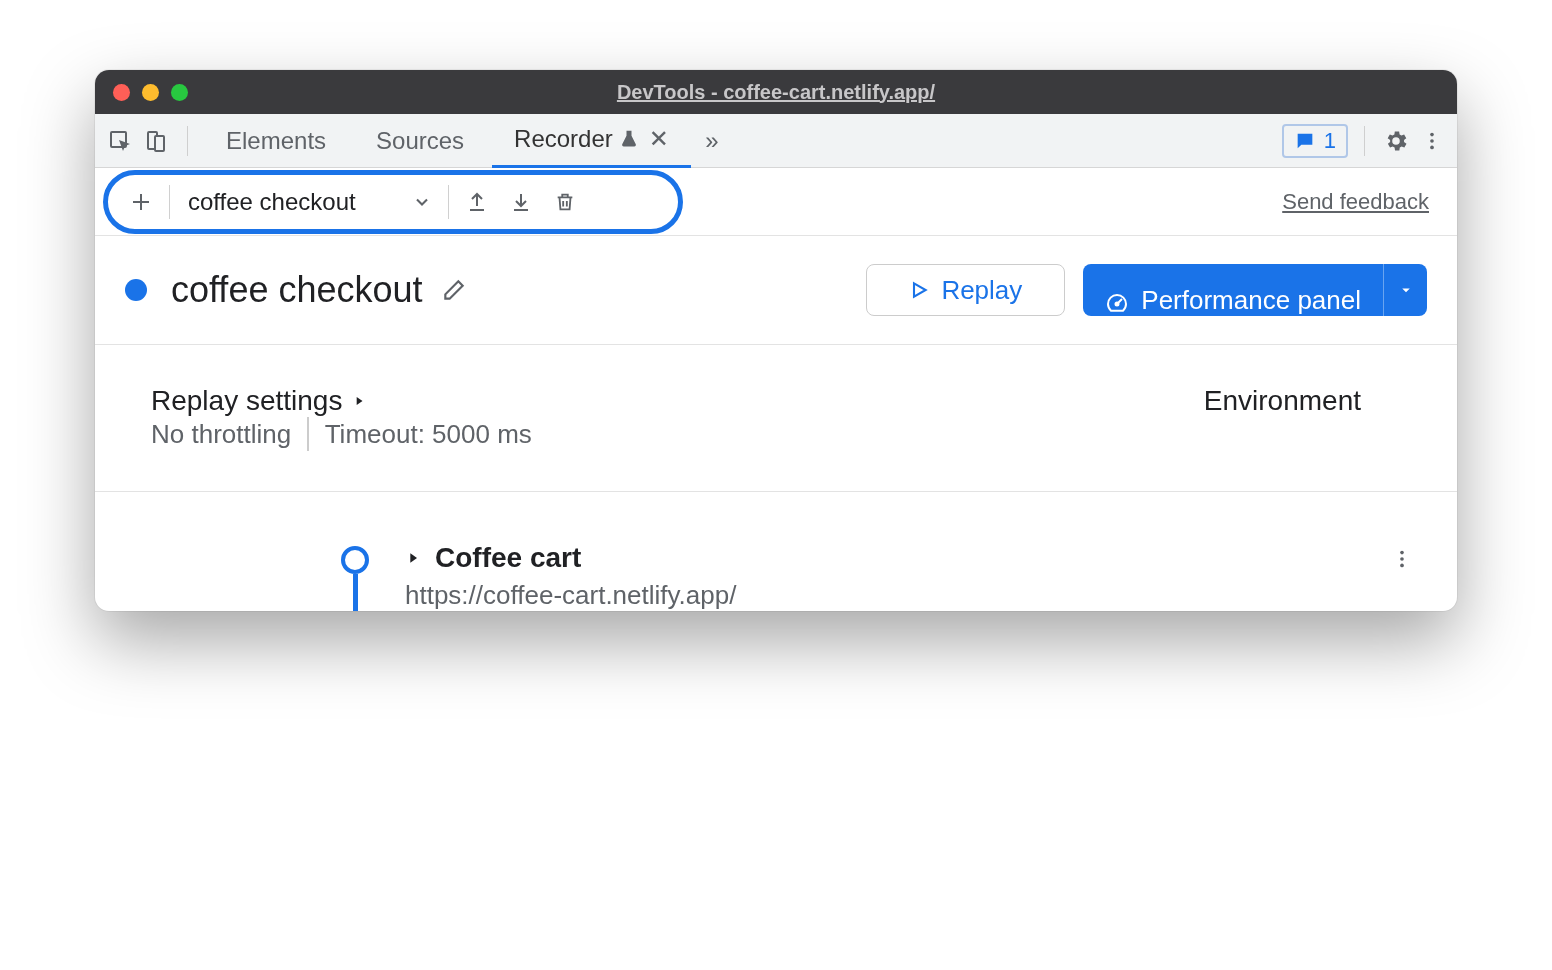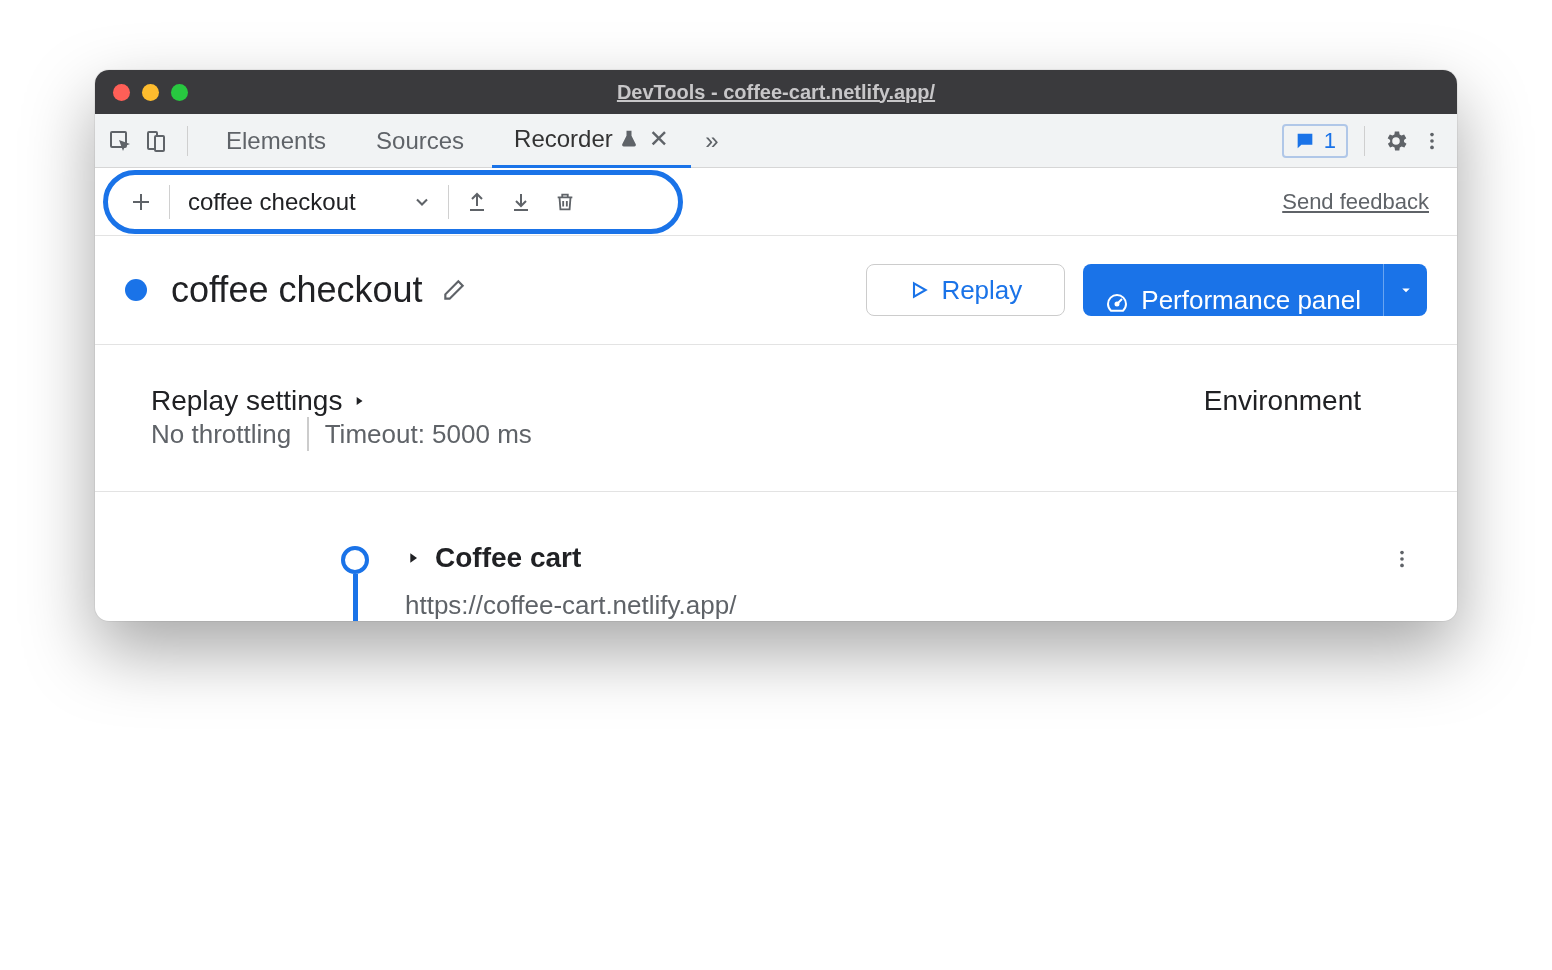--- a/index.html
+++ b/index.html
@@ -253,21 +253,21 @@
     margin-left: 70px;
     display: flex;
     flex-direction: column;
   }
   .step-head {
     display: flex;
     align-items: center;
     gap: 14px;
   }
   .step-title { font-size: 28px; font-weight: 700; color: #202124; }
-  .step-url { font-size: 26px; color: #5f6368; margin-top: 16px; }
+  .step-url { font-size: 26px; color: #5f6368; margin-top: 6px; }
   .step-more {
     position: absolute;
     right: 44px;
     top: 6px;
     color: #5f6368;
     cursor: pointer;
   }
   svg { display: block; }
 </style>
 </head>

